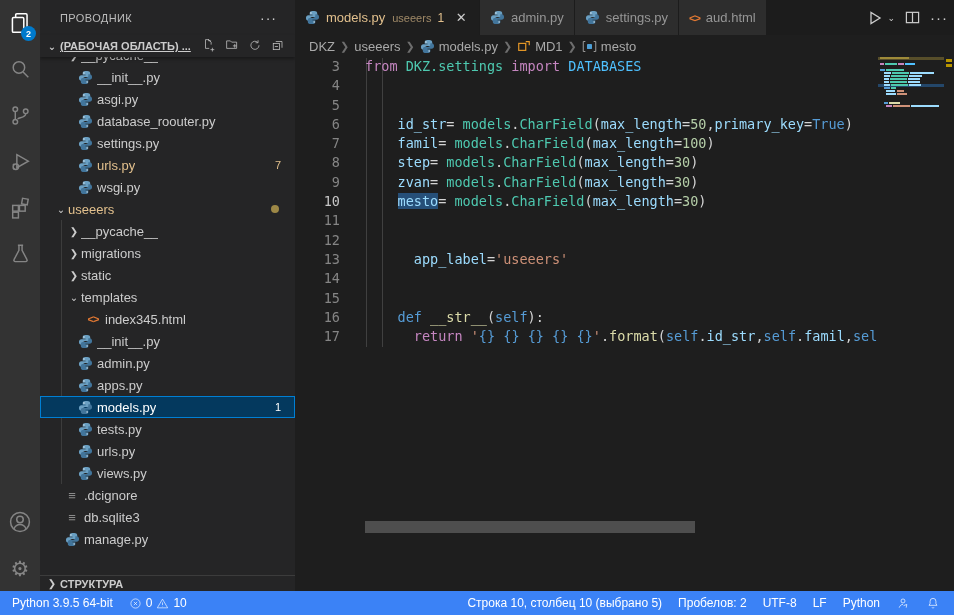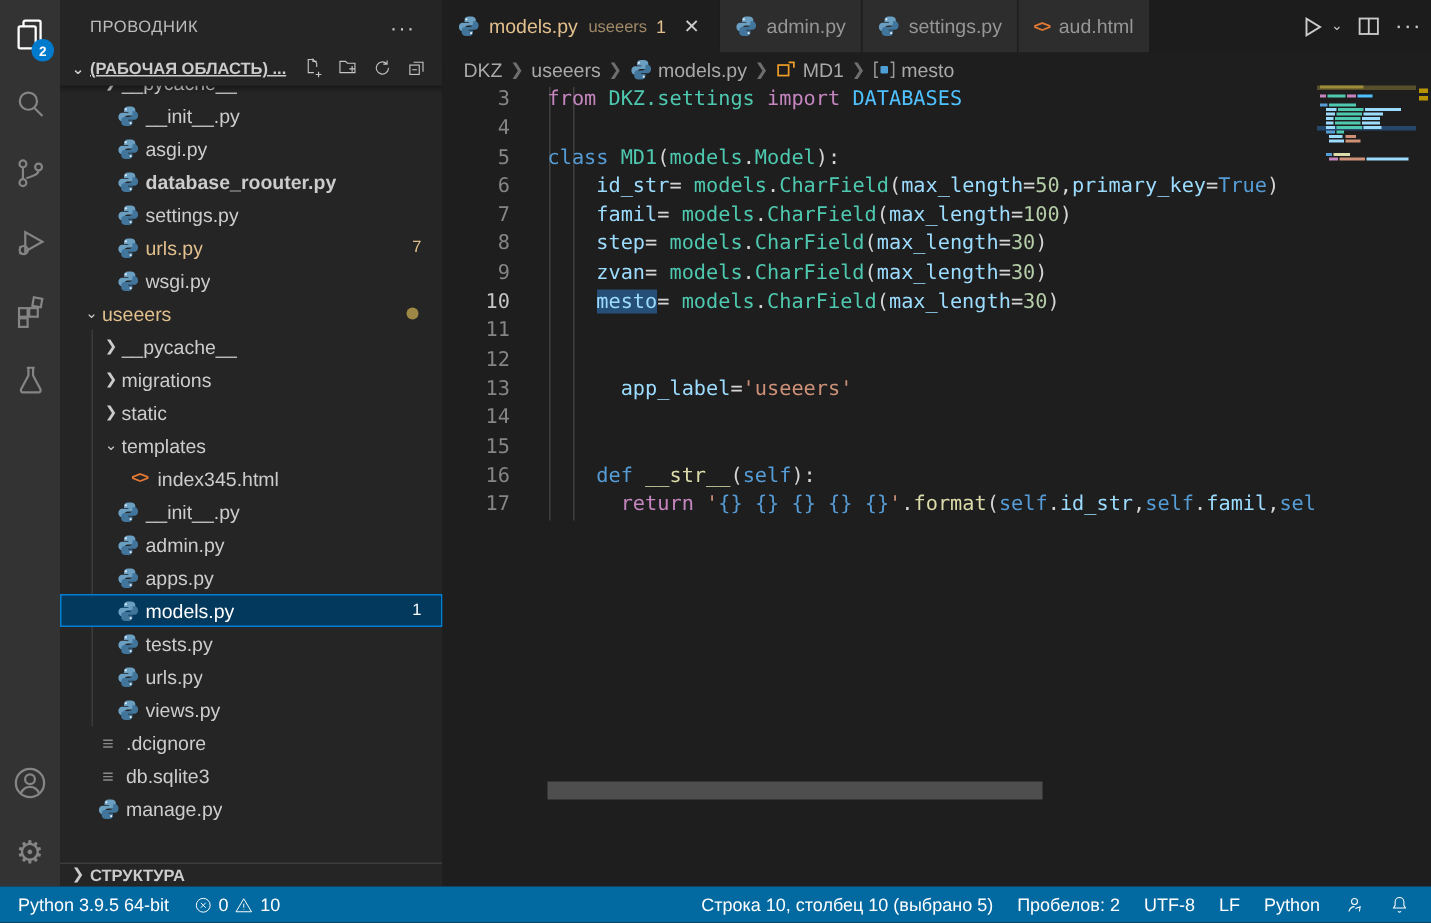--- a/index.html
+++ b/index.html
@@ -68,21 +68,21 @@
   #guide1{position:absolute;left:71px;top:57.9px;width:1px;height:289px;background:#404040;}
   #guide2{position:absolute;left:87px;top:57.9px;width:1px;height:289px;background:#404040;}
   #hscroll{position:absolute;left:70px;top:521px;width:330px;height:12px;background:#4e4e4e;cursor:pointer;}
   
   #minimap{position:absolute;left:583px;top:57px;width:66px;height:534px;background:#1e1e1e;cursor:pointer;}
   .mm-line{position:absolute;height:2px;}
   .mm-band{position:absolute;left:0;width:66px;height:3px;}
   #overview-ruler{position:absolute;left:649px;top:57px;width:10px;height:534px;background:#1e1e1e;}
   .ov-mark{position:absolute;left:2px;width:6px;height:3px;background:#b89500;}
   
-  #statusbar{position:absolute;left:0;top:591px;width:954px;height:24px;background:#0369a1;color:#ffffff;display:flex;align-items:center;font-size:12px;z-index:6;}
+  #statusbar{position:absolute;left:0;top:591px;width:954px;height:24px;background:#3b82f6;color:#ffffff;display:flex;align-items:center;font-size:12px;z-index:6;}
   .sb-item{display:flex;align-items:center;gap:4px;padding:0 8px;height:24px;cursor:pointer;}
   #sb-left{display:flex;align-items:center;padding-left:4px;}
   #sb-right{margin-left:auto;display:flex;align-items:center;padding-right:6px;}
   .sb-icon svg{stroke:#ffffff;fill:none;stroke-width:1.2;}
 </style>
 </head>
 <body>
 
 <div id="activitybar">
     <div class="act-item active">
@@ -210,21 +210,21 @@
         <span class="ficon">
           <svg width="15" height="15" viewBox="0 0 16 16">
             <path fill="#6a9fc2" d="M7.9 1C6.1 1 5 1.9 5 3.3V5h3.1v.5H3.6C2.1 5.5 1 6.7 1 8.5s1.1 3 2.6 3H5V9.8C5 8.4 6.3 7.4 7.7 7.4h3.2c1.2 0 2.1-1 2.1-2.2V3.3C13 1.9 11.7 1 9.9 1z"></path>
             <path fill="#42759b" d="M8.1 15c1.8 0 2.9-.9 2.9-2.3V11H7.9v-.5h4.5c1.5 0 2.6-1.2 2.6-3s-1.1-3-2.6-3H11v1.7c0 1.4-1.3 2.4-2.7 2.4H5.1C3.9 8.6 3 9.6 3 10.8v1.9C3 14.1 4.3 15 6.1 15z"></path>
             <circle cx="6.3" cy="3.1" r=".8" fill="#dfeaf2"></circle>
             <circle cx="9.7" cy="12.9" r=".8" fill="#dfeaf2"></circle>
           </svg>
         </span>
         <span class="lbl">asgi.py</span>
       </div>
-      <div class="trow" style="padding-left: 37px; font-weight: bold;">
+      <div class="trow" style="padding-left: 37px;">
         <span class="ficon">
           <svg width="15" height="15" viewBox="0 0 16 16">
             <path fill="#6a9fc2" d="M7.9 1C6.1 1 5 1.9 5 3.3V5h3.1v.5H3.6C2.1 5.5 1 6.7 1 8.5s1.1 3 2.6 3H5V9.8C5 8.4 6.3 7.4 7.7 7.4h3.2c1.2 0 2.1-1 2.1-2.2V3.3C13 1.9 11.7 1 9.9 1z"></path>
             <path fill="#42759b" d="M8.1 15c1.8 0 2.9-.9 2.9-2.3V11H7.9v-.5h4.5c1.5 0 2.6-1.2 2.6-3s-1.1-3-2.6-3H11v1.7c0 1.4-1.3 2.4-2.7 2.4H5.1C3.9 8.6 3 9.6 3 10.8v1.9C3 14.1 4.3 15 6.1 15z"></path>
             <circle cx="6.3" cy="3.1" r=".8" fill="#dfeaf2"></circle>
             <circle cx="9.7" cy="12.9" r=".8" fill="#dfeaf2"></circle>
           </svg>
         </span>
         <span class="lbl">database_roouter.py</span>
       </div>
@@ -500,21 +500,21 @@
           </svg>
         </span>
         <span>mesto</span>
       </span>
     </div>
   <div id="guide1"></div>
   <div id="guide2"></div>
   <div id="code-area">
       <div class="cline"><span class="lnum">3</span><span class="ltext"><span class="tk-k">from</span><span class="tk-p"> </span><span class="tk-t">DKZ.settings</span><span class="tk-p"> </span><span class="tk-k">import</span><span class="tk-p"> </span><span class="tk-c">DATABASES</span></span></div>
       <div class="cline"><span class="lnum">4</span><span class="ltext"></span></div>
-      <div class="cline"><span class="lnum">5</span><span class="ltext"><span class="tk-s">class</span><span class="tk-p"> </span><span class="tk-t">MD1</span><span class="tk-p">(</span><span class="tk-t">models</span><span class="tk-p">.</span><span class="tk-t">Model</span><span class="tk-p">):</span></span></div>
+      <div class="cline"><span class="lnum">5</span></div>
       <div class="cline"><span class="lnum">6</span><span class="ltext"><span class="tk-p">    </span><span class="tk-v">id_str</span><span class="tk-p">= </span><span class="tk-t">models</span><span class="tk-p">.</span><span class="tk-t">CharField</span><span class="tk-p">(</span><span class="tk-v">max_length</span><span class="tk-p">=</span><span class="tk-n">50</span><span class="tk-p">,</span><span class="tk-v">primary_key</span><span class="tk-p">=</span><span class="tk-s">True</span><span class="tk-p">)</span></span></div>
       <div class="cline"><span class="lnum">7</span><span class="ltext"><span class="tk-p">    </span><span class="tk-v">famil</span><span class="tk-p">= </span><span class="tk-t">models</span><span class="tk-p">.</span><span class="tk-t">CharField</span><span class="tk-p">(</span><span class="tk-v">max_length</span><span class="tk-p">=</span><span class="tk-n">100</span><span class="tk-p">)</span></span></div>
       <div class="cline"><span class="lnum">8</span><span class="ltext"><span class="tk-p">    </span><span class="tk-v">step</span><span class="tk-p">= </span><span class="tk-t">models</span><span class="tk-p">.</span><span class="tk-t">CharField</span><span class="tk-p">(</span><span class="tk-v">max_length</span><span class="tk-p">=</span><span class="tk-n">30</span><span class="tk-p">)</span></span></div>
       <div class="cline"><span class="lnum">9</span><span class="ltext"><span class="tk-p">    </span><span class="tk-v">zvan</span><span class="tk-p">= </span><span class="tk-t">models</span><span class="tk-p">.</span><span class="tk-t">CharField</span><span class="tk-p">(</span><span class="tk-v">max_length</span><span class="tk-p">=</span><span class="tk-n">30</span><span class="tk-p">)</span></span></div>
       <div class="cline"><span class="lnum cur">10</span><span class="ltext"><span class="tk-p">    </span><span class="tk-v selbg">mesto</span><span class="tk-p">= </span><span class="tk-t">models</span><span class="tk-p">.</span><span class="tk-t">CharField</span><span class="tk-p">(</span><span class="tk-v">max_length</span><span class="tk-p">=</span><span class="tk-n">30</span><span class="tk-p">)</span></span></div>
       <div class="cline"><span class="lnum">11</span></div>
       <div class="cline"><span class="lnum">12</span></div>
       <div class="cline"><span class="lnum">13</span><span class="ltext"><span class="tk-p">      </span><span class="tk-v">app_label</span><span class="tk-p">=</span><span class="tk-r">'useeers'</span></span></div>
       <div class="cline"><span class="lnum">14</span><span class="ltext"></span></div>
       <div class="cline"><span class="lnum">15</span><span class="ltext"></span></div>

